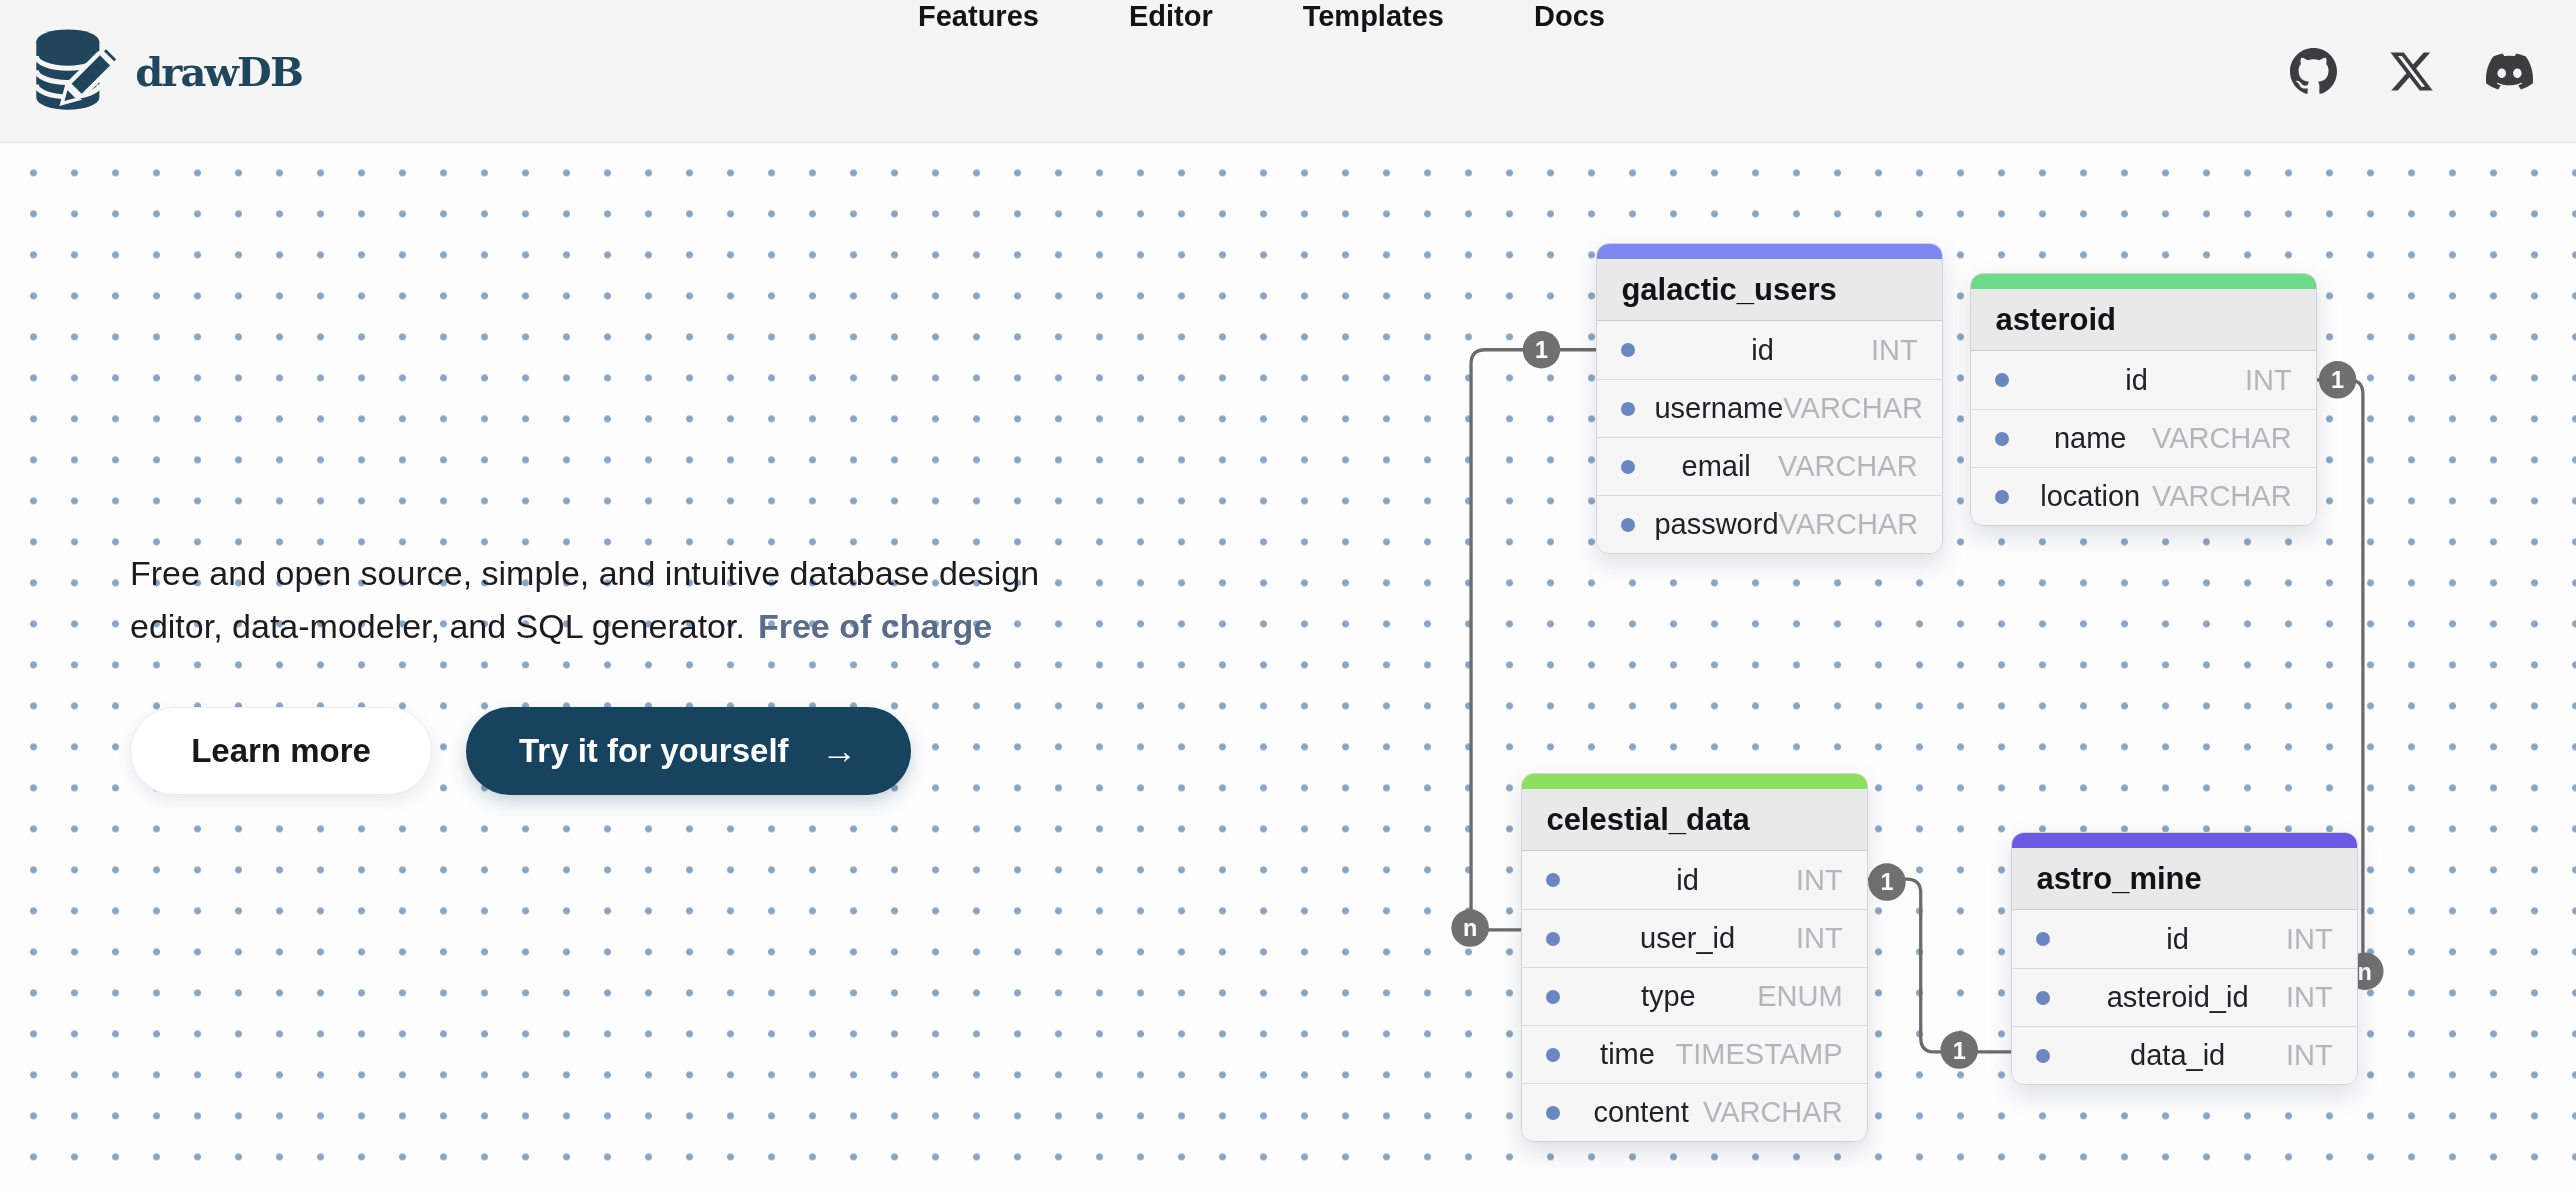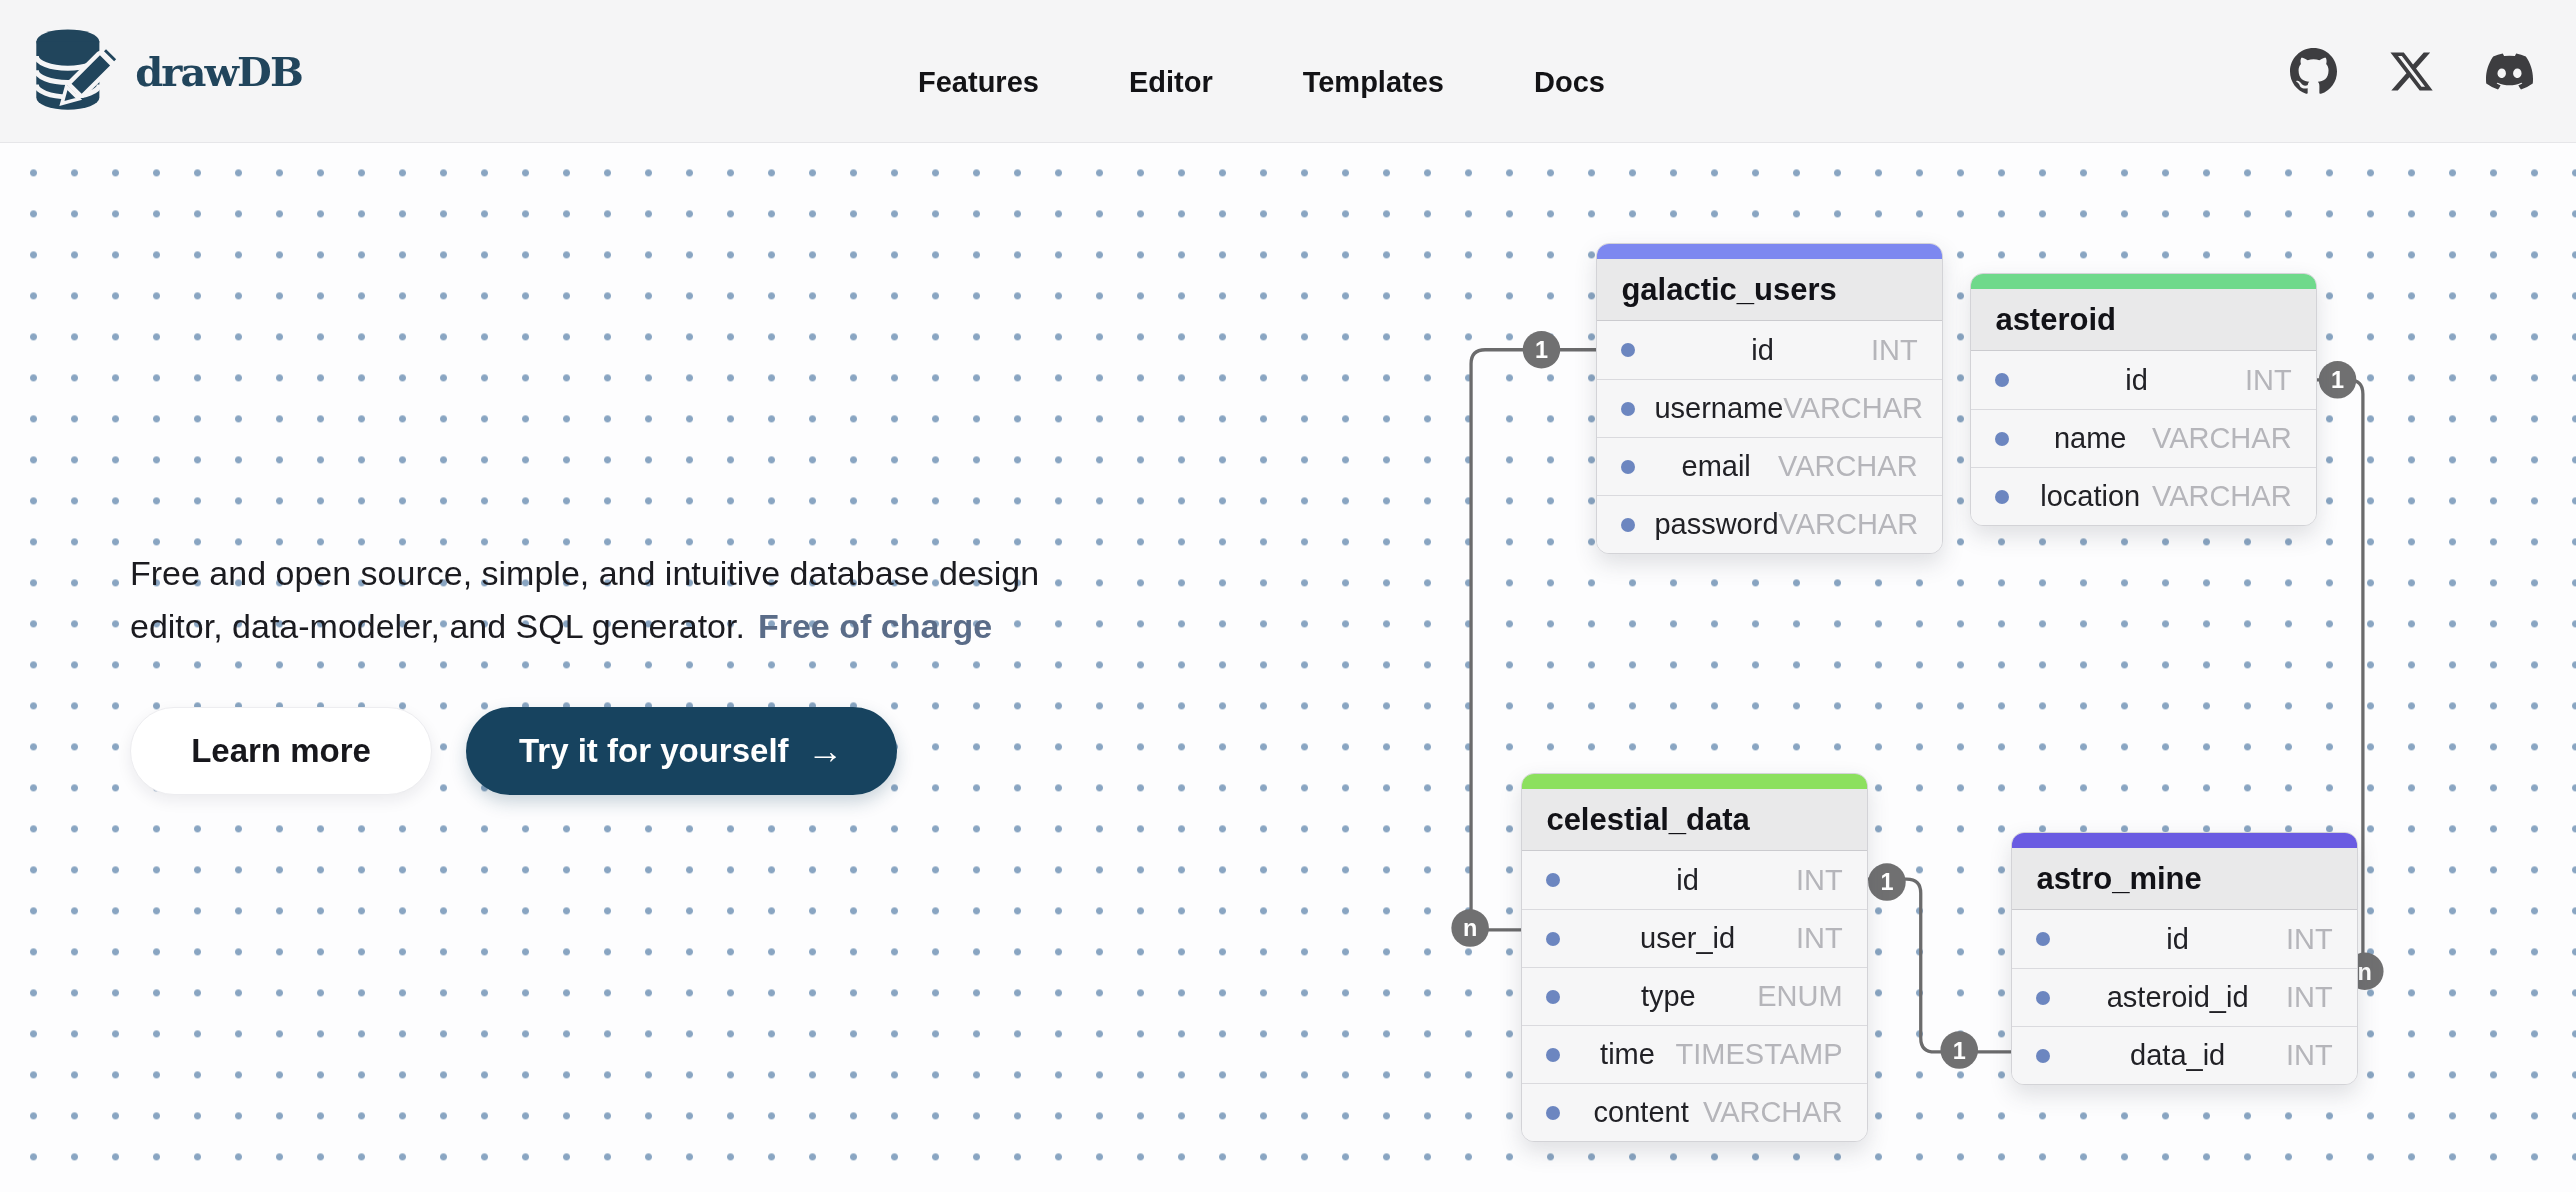--- a/index.html
+++ b/index.html
@@ -8,22 +8,22 @@
 
   
   .navbar { position:absolute; top:0; left:0; width:2576px; height:143px;
     background:#f5f5f6; border-bottom:1.9px solid #e6e6e9;
     display:flex; align-items:center; z-index:30; }
   .logo { display:flex; align-items:center; gap:11.3px; margin-left:32px;
     color:#21455c; text-decoration:none; cursor:pointer; }
   .logo svg { width:86px; height:98px; }
   .logo-text { font-family:"DejaVu Serif", serif; font-weight:bold;
     font-size:40px; letter-spacing:-1.9px; color:#21455c;margin-left:6px; }
-  .nav-links { position:absolute; left:918px; top:11px; height:143px;
-    display:flex; gap:90px; align-items:center; }
+  .nav-links { position:absolute; left:918px; top:0; height:143px;
+    display:flex; gap:90px; align-items:flex-start; }
   .nav-links a { font-size:29px; font-weight:bold; color:#131316;
     text-decoration:none; cursor:pointer; }
   .socials { position:absolute; right:43px; top:0; height:143px;
     display:flex; gap:51px; align-items:center; }
   .socials a { display:block; width:47px; height:47px; cursor:pointer; }
   .socials svg { width:47px; height:47px; fill:#3d3d40; }
 
   
   .canvas { position:absolute; top:143px; left:0; width:2576px; height:1050px;
     overflow:hidden; background-color:#fdfdfe;
@@ -43,21 +43,21 @@
     -webkit-text-fill-color:transparent; color:#2a486b; }
   .hero p { margin-top:30px; font-size:34px; line-height:53px; color:#1b1b20; }
   .highlight { font-weight:bold; color:#5a6c88; margin-left:13px;
     -webkit-text-fill-color:#5a6c88; }
   .cta-row { margin-top:54px; display:flex; gap:34px; align-items:center; }
   .btn { height:88px; border:none; border-radius:47px; cursor:pointer;
     font-family:"Liberation Sans",sans-serif; font-weight:bold; font-size:33px;
     display:flex; align-items:center; justify-content:center; }
   .btn-light { width:302px; background:#ffffff; color:#17171c;
     border:0.9px solid #ededf0; box-shadow:0 5.6px 15px rgba(20,30,50,.08); }
-  .btn-dark { padding:0 53px; background:#17435f; color:#ffffff; gap:19px;
+  .btn-dark { padding:0 53px; background:#17435f; color:#ffffff; gap:33px;
     box-shadow:0 7.5px 17px rgba(23,67,95,.22); }
   .btn-dark .arrow { font-weight:normal; font-size:36px; line-height:1; }
 
   
   .db-table { position:absolute; width:347px; z-index:10;
     background:#f6f6f7; border:1.4px solid #d3d3d7; border-radius:13px;
     overflow:hidden; box-shadow:0 9.4px 22.5px rgba(55,60,75,.15); }
   .tbar { height:15px; }
   .ttitle { height:62px; line-height:62px; background:#e9e9ea;
     border-bottom:0.9px solid #cbcbcf; padding-left:24.4px;

